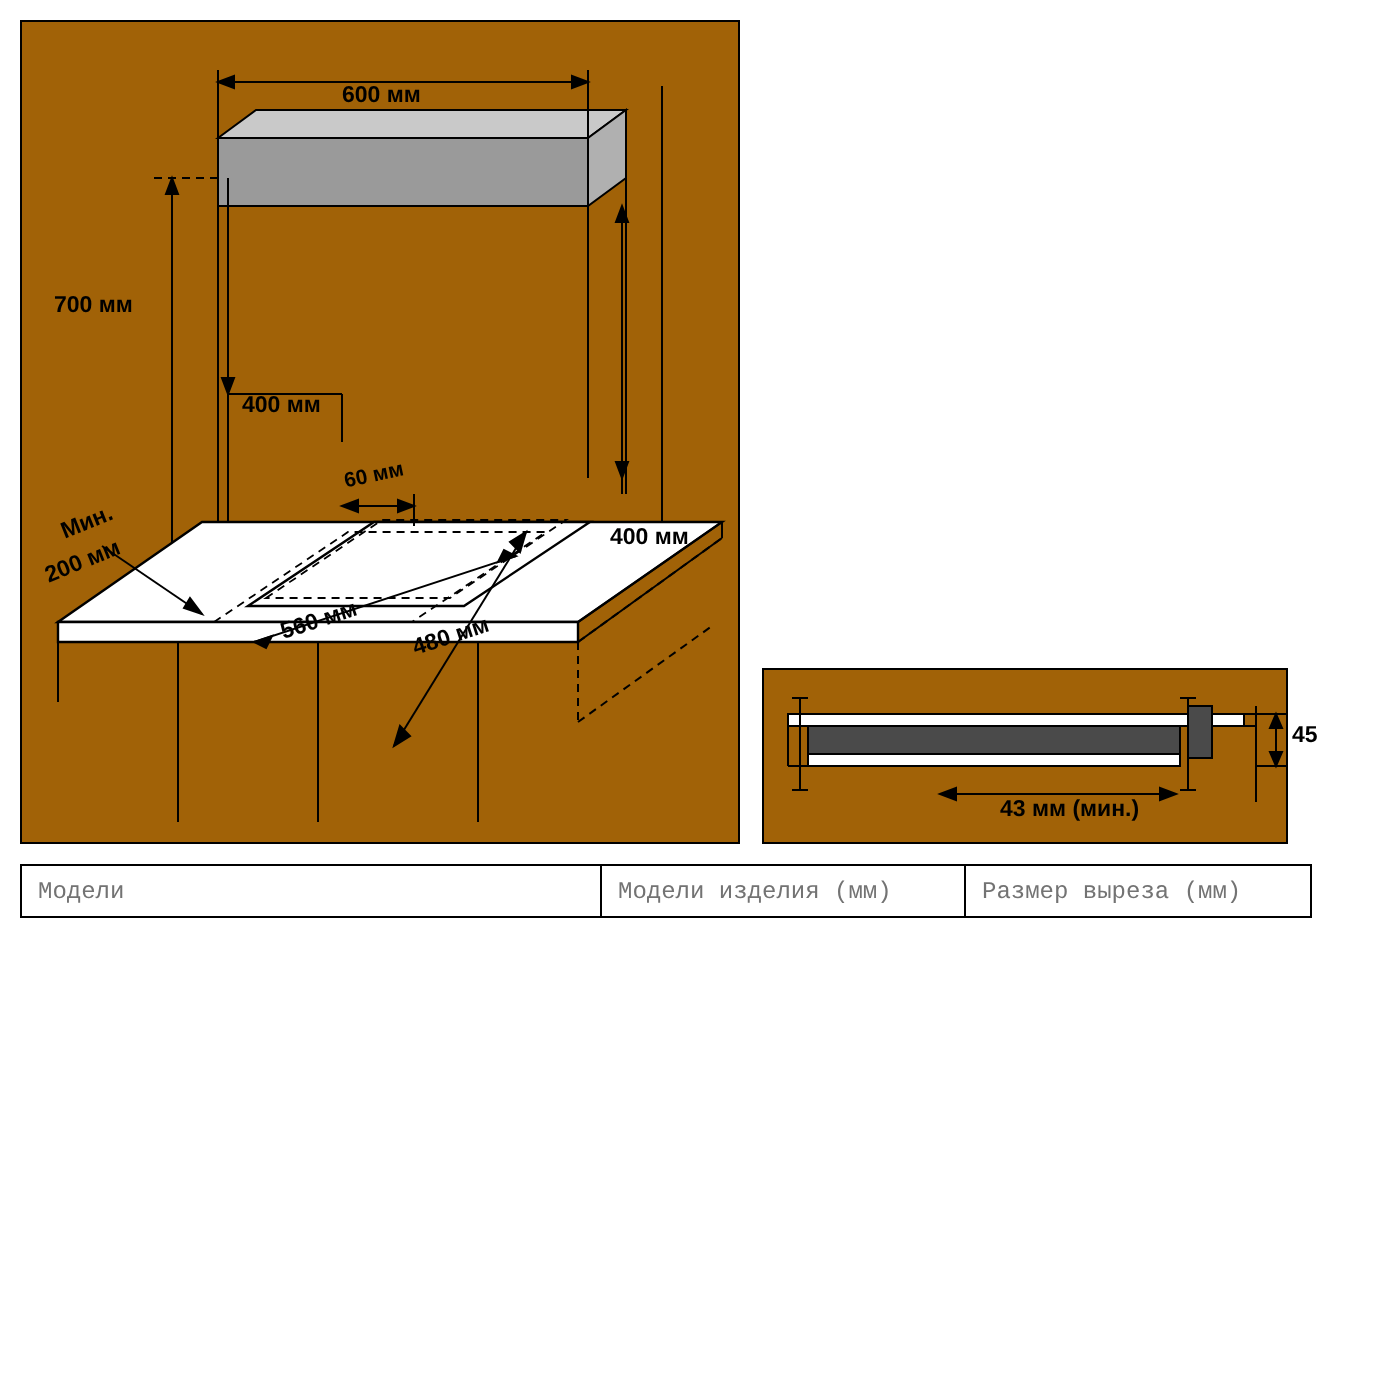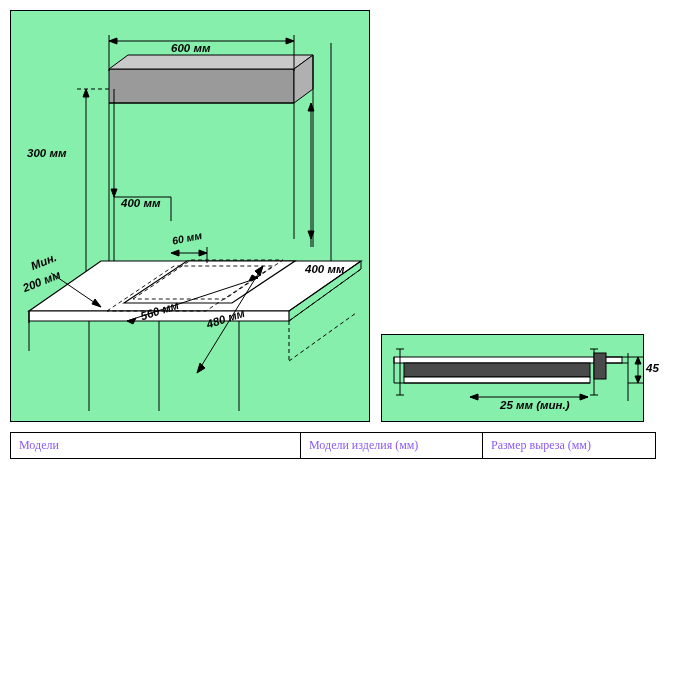--- a/index.html
+++ b/index.html
@@ -18,22 +18,21 @@
   #root {
     position: absolute;
     left: 0; top: 0;
     width: 700px;
     height: 700px;
   }
   .panel {
     position: absolute;
     border: 1.5px solid #000;
     box-sizing: border-box;
-    background: #86efac;
-    font-style: italic;
+    background: #a16207;
   }
   #main-panel {
     left: 10px;
     top: 10px;
     width: 360px;
     height: 412px;
   }
   #side-panel {
     left: 381px;
     top: 334px;
@@ -64,23 +63,23 @@
     top: 432px;
     width: 645px;
     border-collapse: collapse;
     table-layout: fixed;
   }
   #spec-table td {
     border: 1px solid #000;
     height: 25px;
     padding: 0 8px;
     font-size: 12px;
-    font-family: Liberation Serif, serif;
+    font-family: Liberation Mono, monospace;
     vertical-align: middle;
-    color: #8b5cf6;
+    color: #737373;
   }
   #spec-table col.c1 { width: 290px; }
   #spec-table col.c2 { width: 182px; }
   #spec-table col.c3 { width: 173px; }
 </style>
 </head>
 <body>
 
 <div id="root">
 
@@ -176,21 +175,21 @@
           <line x1="228" y1="310" x2="228" y2="400"></line>
           <line x1="18" y1="310" x2="18" y2="340"></line>
           <line x1="278" y1="310" x2="350" y2="258" stroke-dasharray="4,3"></line>
           <line x1="278" y1="310" x2="278" y2="350" stroke-dasharray="4,3"></line>
           <line x1="278" y1="350" x2="345" y2="302" stroke-dasharray="4,3"></line>
         </g>
       </g>
     </svg>
 
     <div class="lbl" style="left:160px; top:31px;">600 мм</div>
-    <div class="lbl" style="left:16px; top:136px;">300 мм</div>
+    <div class="lbl" style="left:16px; top:136px;">700 мм</div>
     <div class="lbl" style="left:110px; top:186px;">400 мм</div>
     <div class="lbl" style="left:294px; top:252px;">400 мм</div>
     <div class="lbl small" style="left:160px; top:224px; transform: rotate(-12deg); transform-origin: left top;">60 мм</div>
     <div class="lbl" style="left:128px; top:300px; transform: rotate(-18deg); transform-origin: left top;">560 мм</div>
     <div class="lbl" style="left:194px; top:308px; transform: rotate(-18deg); transform-origin: left top;">480 мм</div>
     <div class="lbl" style="left:18px; top:250px; transform: rotate(-22deg); transform-origin: left top;">Мин.</div>
     <div class="lbl" style="left:10px; top:272px; transform: rotate(-22deg); transform-origin: left top;">200 мм</div>
   </div>
 
   <div class="panel" id="side-panel">
@@ -223,21 +222,21 @@
         <polygon points="256,48 253,41 259,41" fill="#000"></polygon>
         <line x1="246" y1="22" x2="262" y2="22"></line>
         <line x1="246" y1="48" x2="262" y2="48"></line>
 
         <line x1="88" y1="62" x2="206" y2="62"></line>
         <polygon points="88,62 96,59 96,65" fill="#000"></polygon>
         <polygon points="206,62 198,59 198,65" fill="#000"></polygon>
       </g>
     </svg>
     <div class="lbl" style="left:264px; top:27px;">45</div>
-    <div class="lbl" style="left:118px; top:64px;">25 мм (мин.)</div>
+    <div class="lbl" style="left:118px; top:64px;">43 мм (мин.)</div>
   </div>
 
   <table id="spec-table">
     <colgroup>
         <col class="c1">
         <col class="c2">
         <col class="c3">
       </colgroup>
     <tbody>
       <tr>

